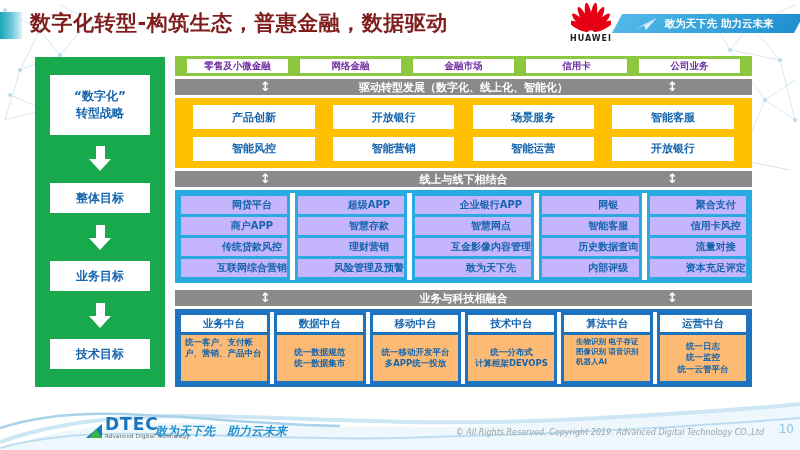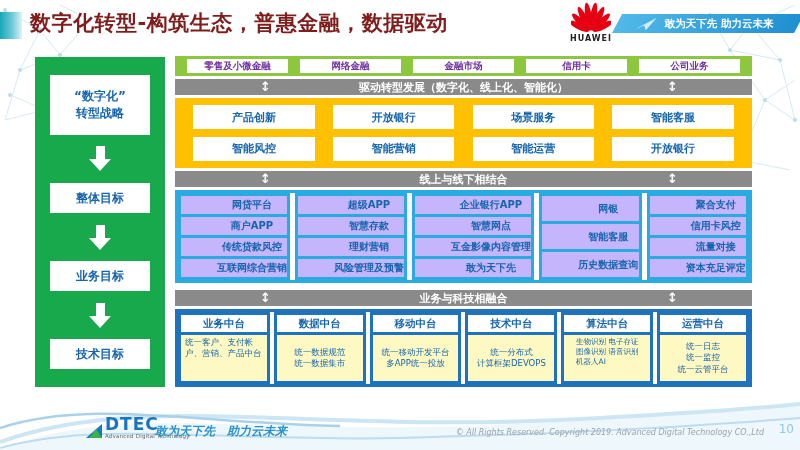--- a/index.html
+++ b/index.html
@@ -54,21 +54,21 @@
     border:3px solid #29abe2; display:flex; gap:5px; }
   .grid-col { flex:1; background:#29abe2; display:flex; flex-direction:column; gap:3px; padding:3px; }
   .gcell { flex:1; background:#c4b5fd; color:#1565ad; font-weight:bold; font-size:10px;
     display:flex; align-items:center; justify-content:center; white-space:nowrap;padding-left:36px; }
 
   .plat-panel { position:absolute; top:309px; left:0; width:577px; height:78px; background:#fff;
     border:3px solid #1e73be; display:flex; gap:4px; }
   .plat-col { flex:1; background:#1e73be; display:flex; flex-direction:column; gap:3px; padding:3px; }
   .pheader { height:17px; background:#fff; color:#1565ad; font-weight:bold; font-size:10.5px;
     display:flex; align-items:center; justify-content:center; white-space:nowrap; }
-  .pcontent { flex:1; background:#fef9c3; color:#1565ad; font-weight:normal; font-size:8.5px; line-height:1.3;
+  .pcontent { flex:1; background:#fdba74; color:#1565ad; font-weight:bold; font-size:8.5px; line-height:1.3;
     display:flex; align-items:center; justify-content:center; text-align:center; white-space:pre-line; padding:1px; }
   .pcontent.wrap { white-space:normal; text-align:left; padding:2px 4px; align-items:flex-start; }
   .pcontent.tiny { font-size:7.5px; text-align:left; white-space:pre-line; padding:2px 3px; align-items:flex-start; }
 
   
   .dtec { position:absolute; left:86px; top:416px; display:flex; align-items:flex-end; gap:2px; }
   .dtec-text { display:flex; flex-direction:column; }
   .dtec-word { font-size:17px; font-weight:bold; color:#1b75bc; letter-spacing:1px; line-height:1; }
   .dtec-sub { font-size:5.5px; color:#666; letter-spacing:.2px; }
   .footer-slogan { position:absolute; left:155px; top:423px; font-size:12px; font-style:italic; font-weight:bold; color:#2892cc; }
@@ -217,20 +217,21 @@
       <div class="grid-col">
         <div class="gcell">企业银行APP</div>
         <div class="gcell">智慧网点</div>
         <div class="gcell">互金影像内容管理</div>
         <div class="gcell">敢为天下先</div>
       </div>
       <div class="grid-col">
         <div class="gcell">网银</div>
         <div class="gcell">智能客服</div>
         <div class="gcell">历史数据查询</div>
+        <div class="gcell">内部评级</div>
       </div>
       <div class="grid-col">
         <div class="gcell">聚合支付</div>
         <div class="gcell">信用卡风控</div>
         <div class="gcell">流量对接</div>
         <div class="gcell">资本充足评定</div>
       </div>
     </div>
 
     <div class="gray-banner gb3">

